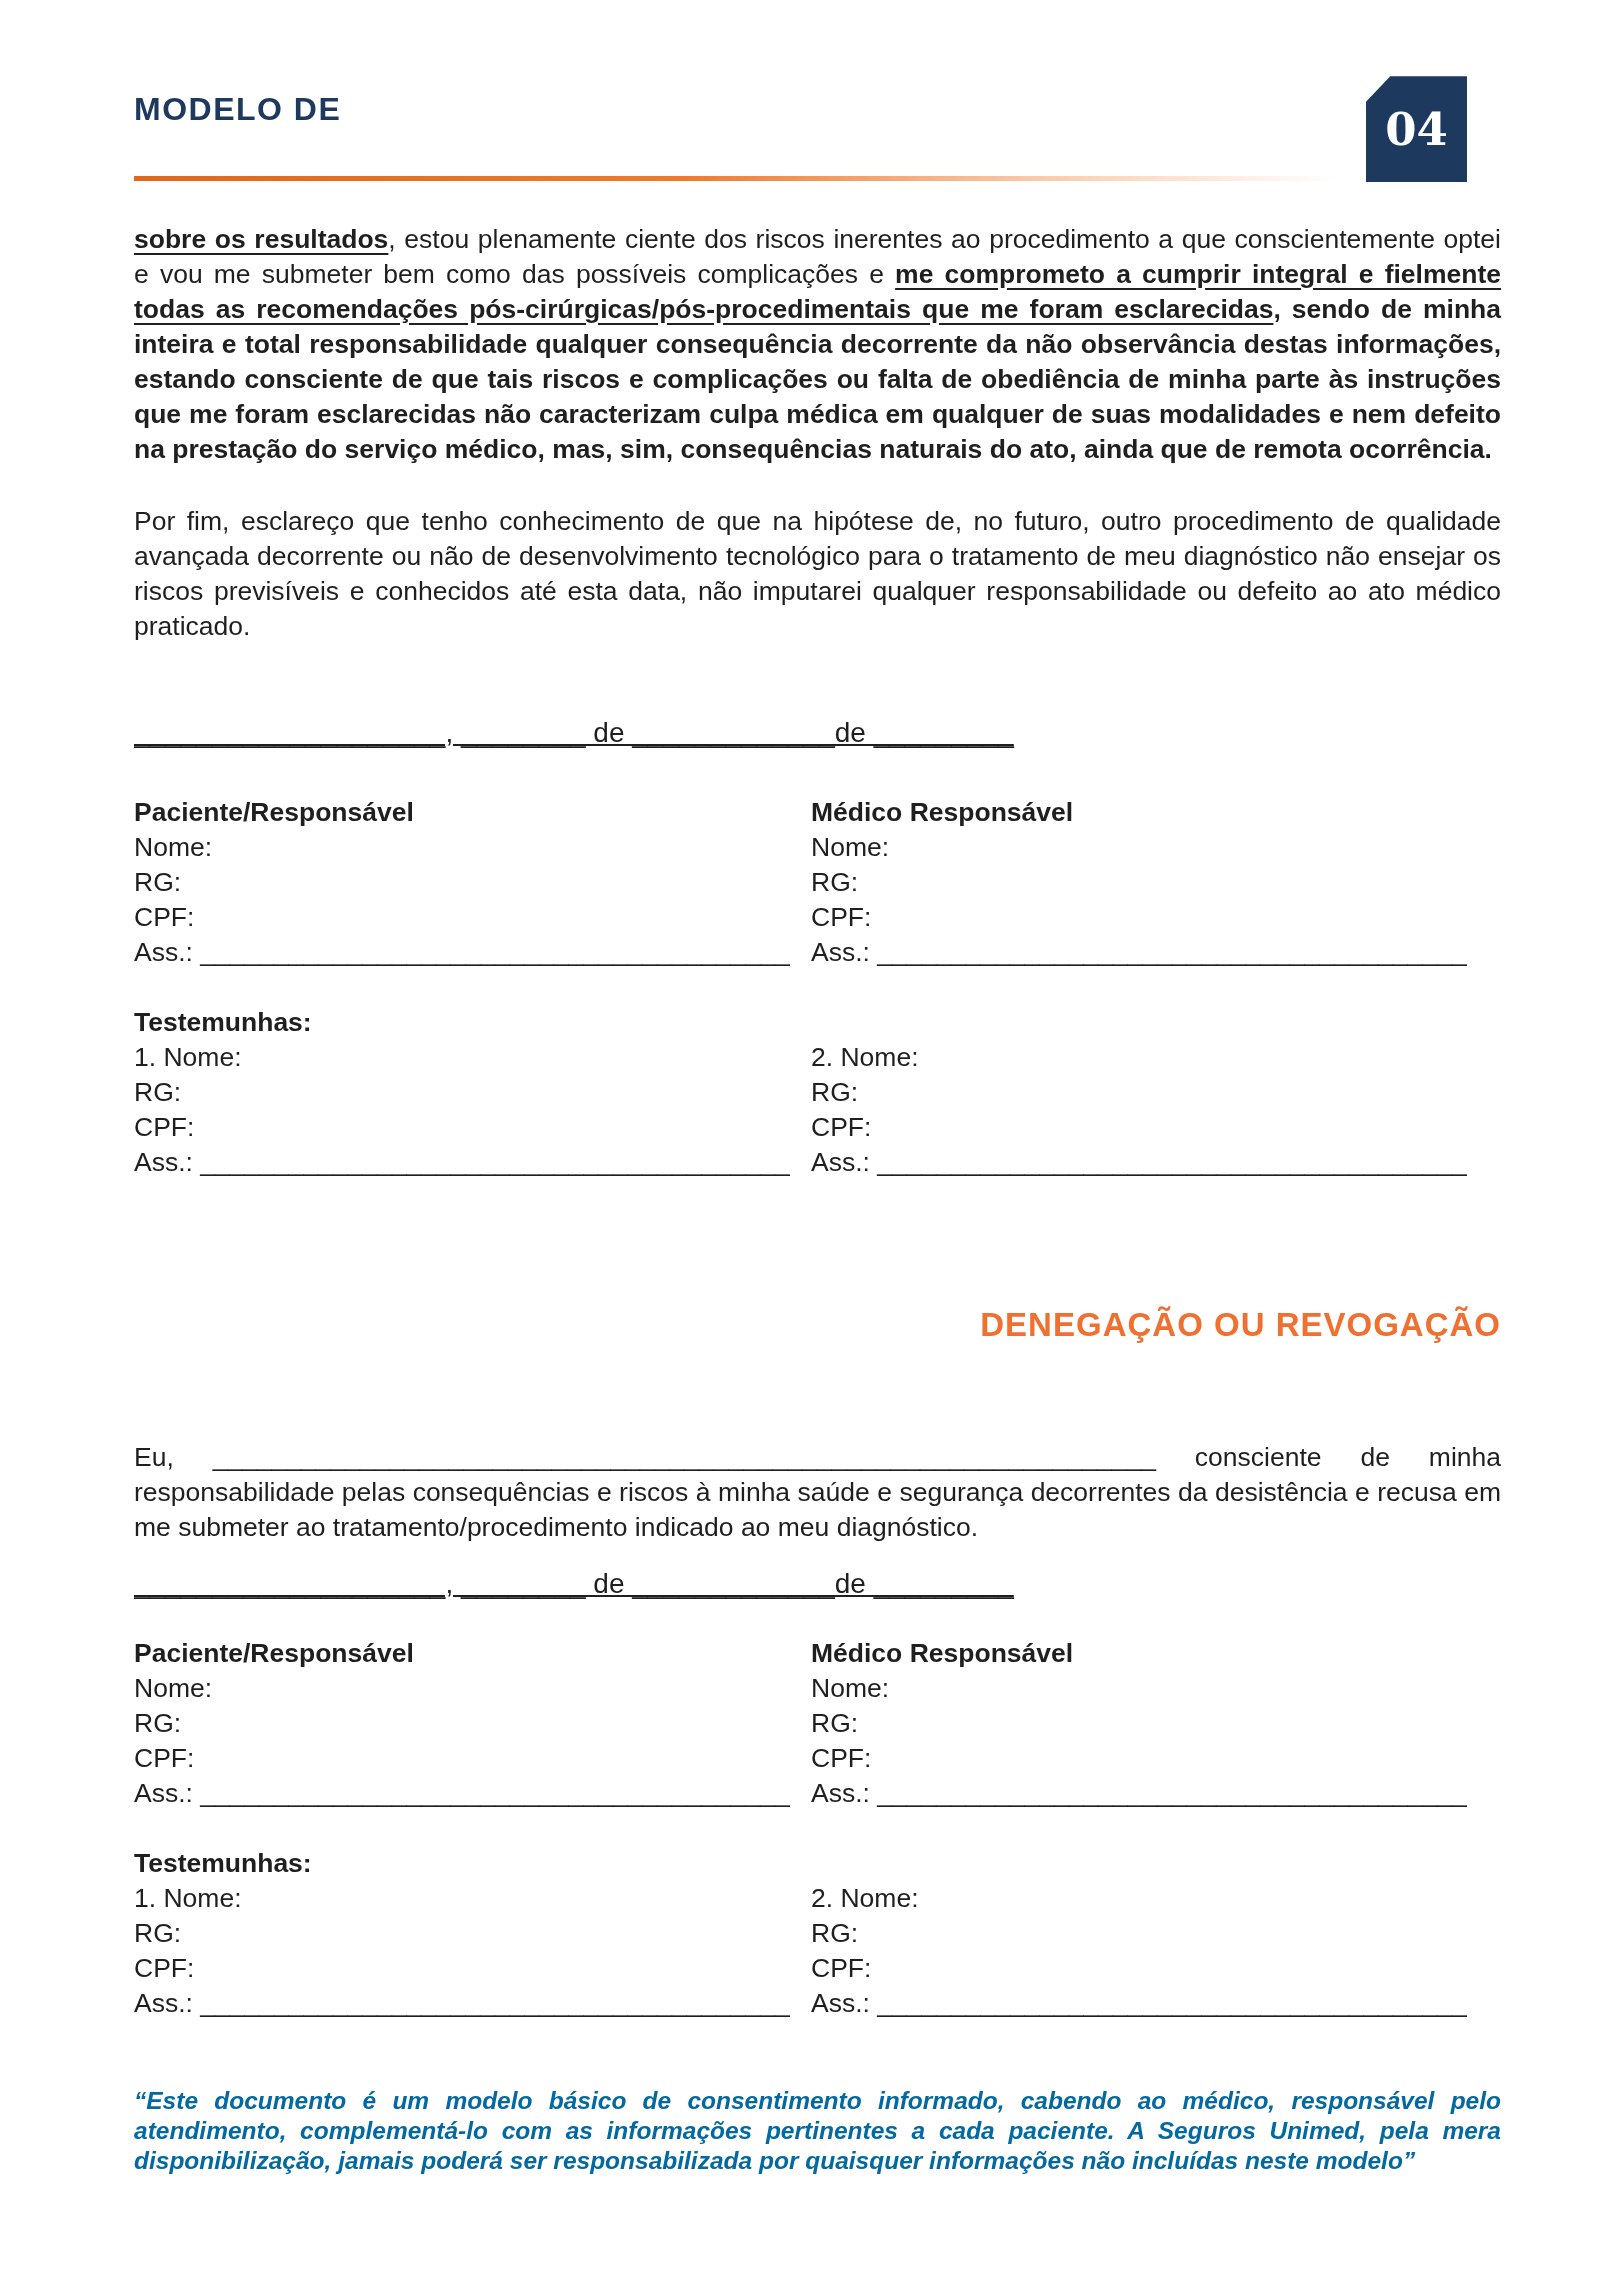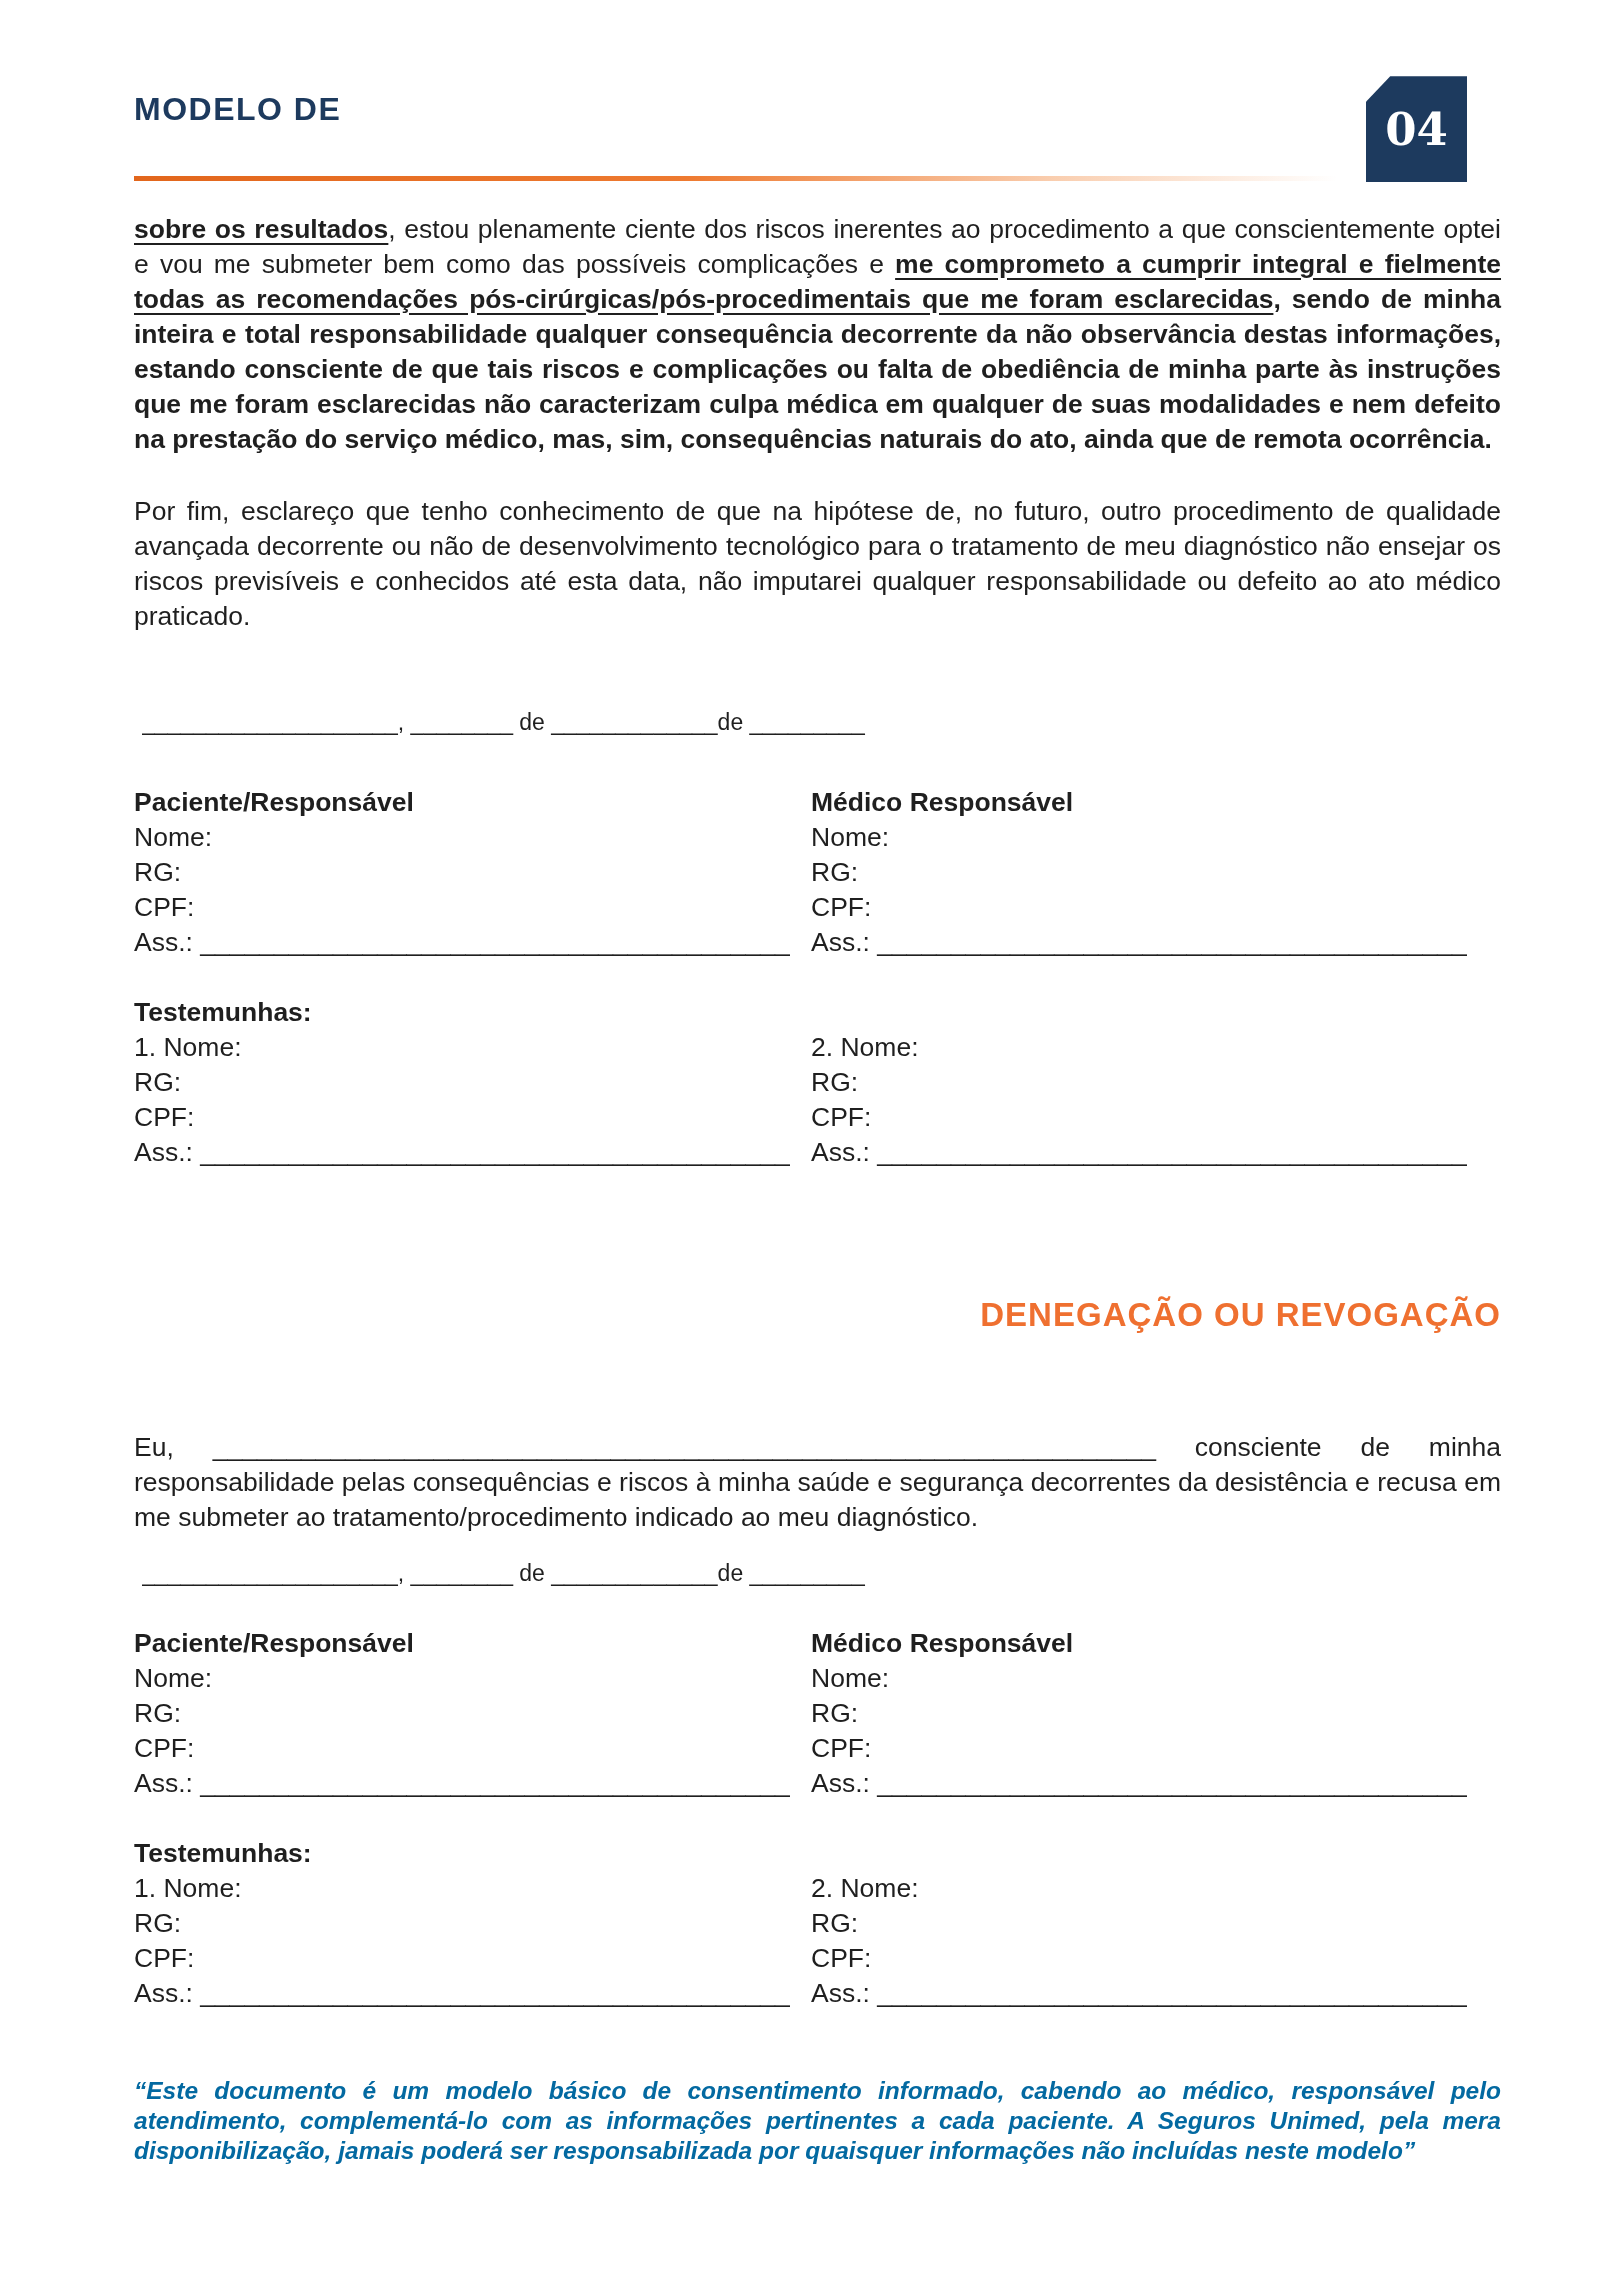--- a/index.html
+++ b/index.html
@@ -37,29 +37,29 @@
     display:flex; align-items:center; justify-content:center;
     color:#ffffff; font-family:"DejaVu Serif", serif;
     font-weight:700; font-size:45px;
   }
 
   
   .para {
     font-size:26.5px; line-height:35px; text-align:justify;
     margin:0; color:#1f1f1f;
   }
-  .para-first { margin-top:31px; }
+  .para-first { margin-top:41px; }
   .para-second { margin-top:37px; }
   .seg-regular { font-weight:400; }
   .seg-bold { font-weight:700; }
   .seg-bold-underline { font-weight:700; text-decoration:underline; text-underline-offset:4.9px; }
 
   .date-line {
-    font-size:23px; line-height:35px; margin:8px;
-    white-space:nowrap; overflow:hidden;
+    font-size:28px; line-height:35px; margin:0;
+    white-space:nowrap; overflow:hidden;text-decoration:underline;
   }
   .date-line-1 { margin-top:71px; }
   .date-line-2 { margin-top:21.6px; }
 
   
   .sig-grid {
     display:grid; grid-template-columns:677px 1fr;
     font-size:26.5px; line-height:35px;
   }
   .sig-grid-main { margin-top:45px; }

